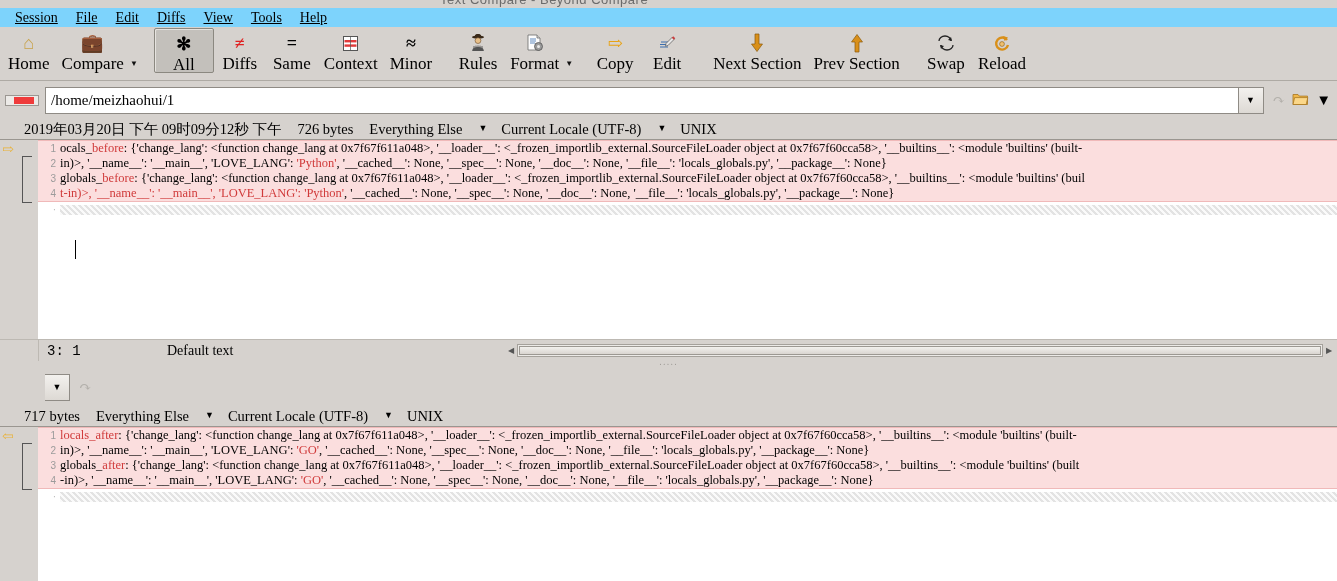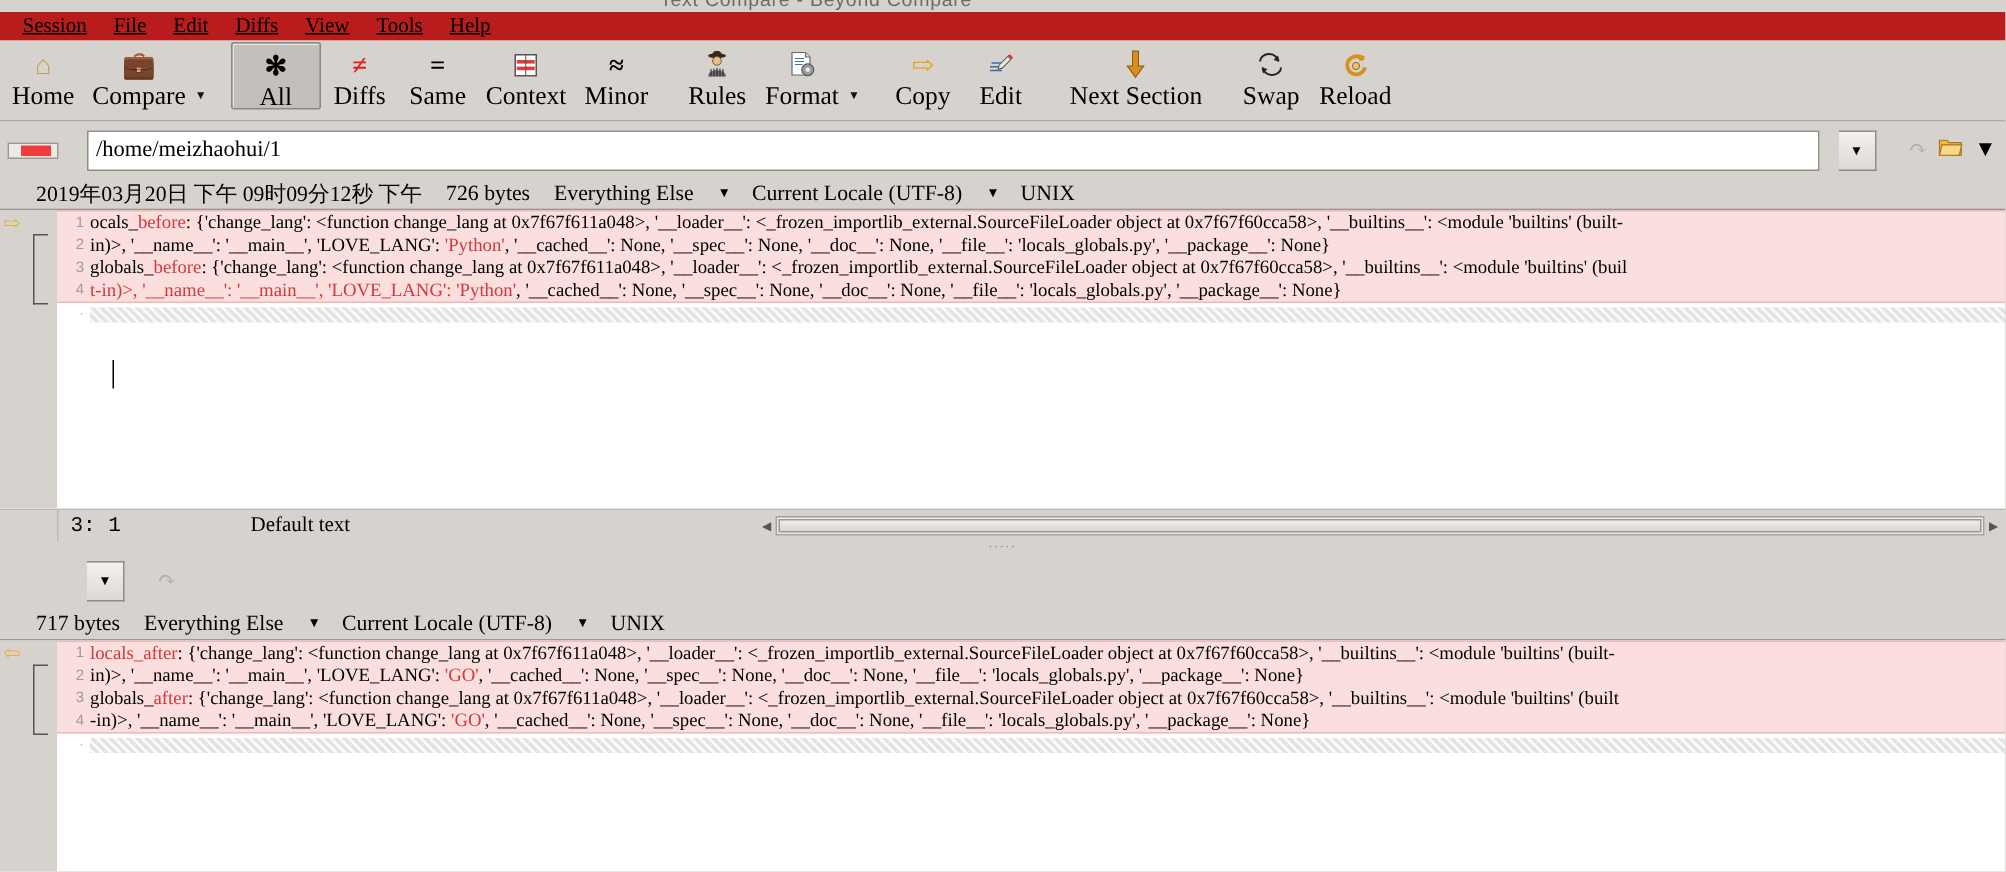--- a/index.html
+++ b/index.html
@@ -19,21 +19,21 @@
   }
   .titlebar .tb-text{
     position:absolute;left:440px;top:-8px;
     font-family:"Liberation Sans",sans-serif;font-size:13px;color:#6b6b6b;
     white-space:nowrap;letter-spacing:.5px;
   }
 
   
   .menubar{
     height:19px;display:flex;align-items:center;
-    padding-left:6px;background:#b91c1c;
+    padding-left:6px;background:#7dd3fc;
     font-family:"Liberation Serif",serif;font-size:14px;
   }
   .menu-item{padding:0 9px;line-height:19px;cursor:default;white-space:nowrap;}
   .menu-item .mn{text-decoration:underline;text-underline-offset:1px;}
 
   
   .toolbar{
     height:53px;background:#d6d2ce;display:flex;align-items:flex-start;
     border-bottom:1px solid #aeaaa4;padding-left:2px;position:relative;
   }
@@ -62,21 +62,21 @@
   .i-same{font-weight:bold;font-size:17px;}
   .i-minor{font-weight:bold;font-size:17px;}
   .i-copy{color:#e8a317;font-size:19px;}
   .i-next{color:#d9901a;font-size:20px;}
   .i-prev{color:#d9901a;font-size:20px;}
   .i-swap{font-size:16px;}
 
   
   .pane{position:relative;}
   .path-row{
-    display:flex;align-items:center;height:32px;padding:3px 0 3px 0;background:#d6d2ce;gap:13px;
+    display:flex;align-items:center;height:32px;padding:3px 0 3px 0;background:#d6d2ce;
   }
   .state-chip{
     width:32px;height:9px;margin:0 6px 0 5px;border:1px solid #9b9792;background:#eceae7;
     position:relative;flex:none;
   }
   .state-chip i{position:absolute;left:8px;top:1px;bottom:1px;right:4px;background:#ef3b3b;display:block;}
   .path-box{
     flex:1 1 auto;height:27px;background:#fff;border:1px solid #8f8b85;
     display:flex;align-items:center;padding:0 5px;box-sizing:border-box;
     font-family:"Liberation Serif",serif;font-size:15px;
@@ -291,20 +291,28 @@
 
     <div class="tb-btn">
       <span class="ico i-next">
         <svg width="14" height="20" viewBox="0 0 14 20">
           <path d="M5 1 h4 v10 h3.5 L7 18.5 L1.5 11 H5 z" fill="#d9901a" stroke="#8a5a0c" stroke-width="0.7"></path>
         </svg>
       </span>
       <span class="lbl">Next Section</span>
     </div>
 
+    <div class="tb-btn">
+      <span class="ico i-prev">
+        <svg width="14" height="20" viewBox="0 0 14 20">
+          <path d="M7 1.5 L12.5 9 H9 v10 H5 V9 H1.5 z" fill="#d9901a" stroke="#8a5a0c" stroke-width="0.7"></path>
+        </svg>
+      </span>
+      <span class="lbl">Prev Section</span>
+    </div>
 
     <div class="tb-spacer"></div>
 
     <div class="tb-btn">
       <span class="ico i-swap">
         <svg width="20" height="18" viewBox="0 0 20 18">
           <path d="M3 7 a6 5 0 0 1 12 0" fill="none" stroke="#222" stroke-width="1.3"></path>
           <path d="M17 11 a6 5 0 0 1 -12 0" fill="none" stroke="#222" stroke-width="1.3"></path>
           <path d="M15 3 l1 4 l-4 -1 z" fill="#222"></path>
           <path d="M5 15 l-1 -4 l4 1 z" fill="#222"></path>

